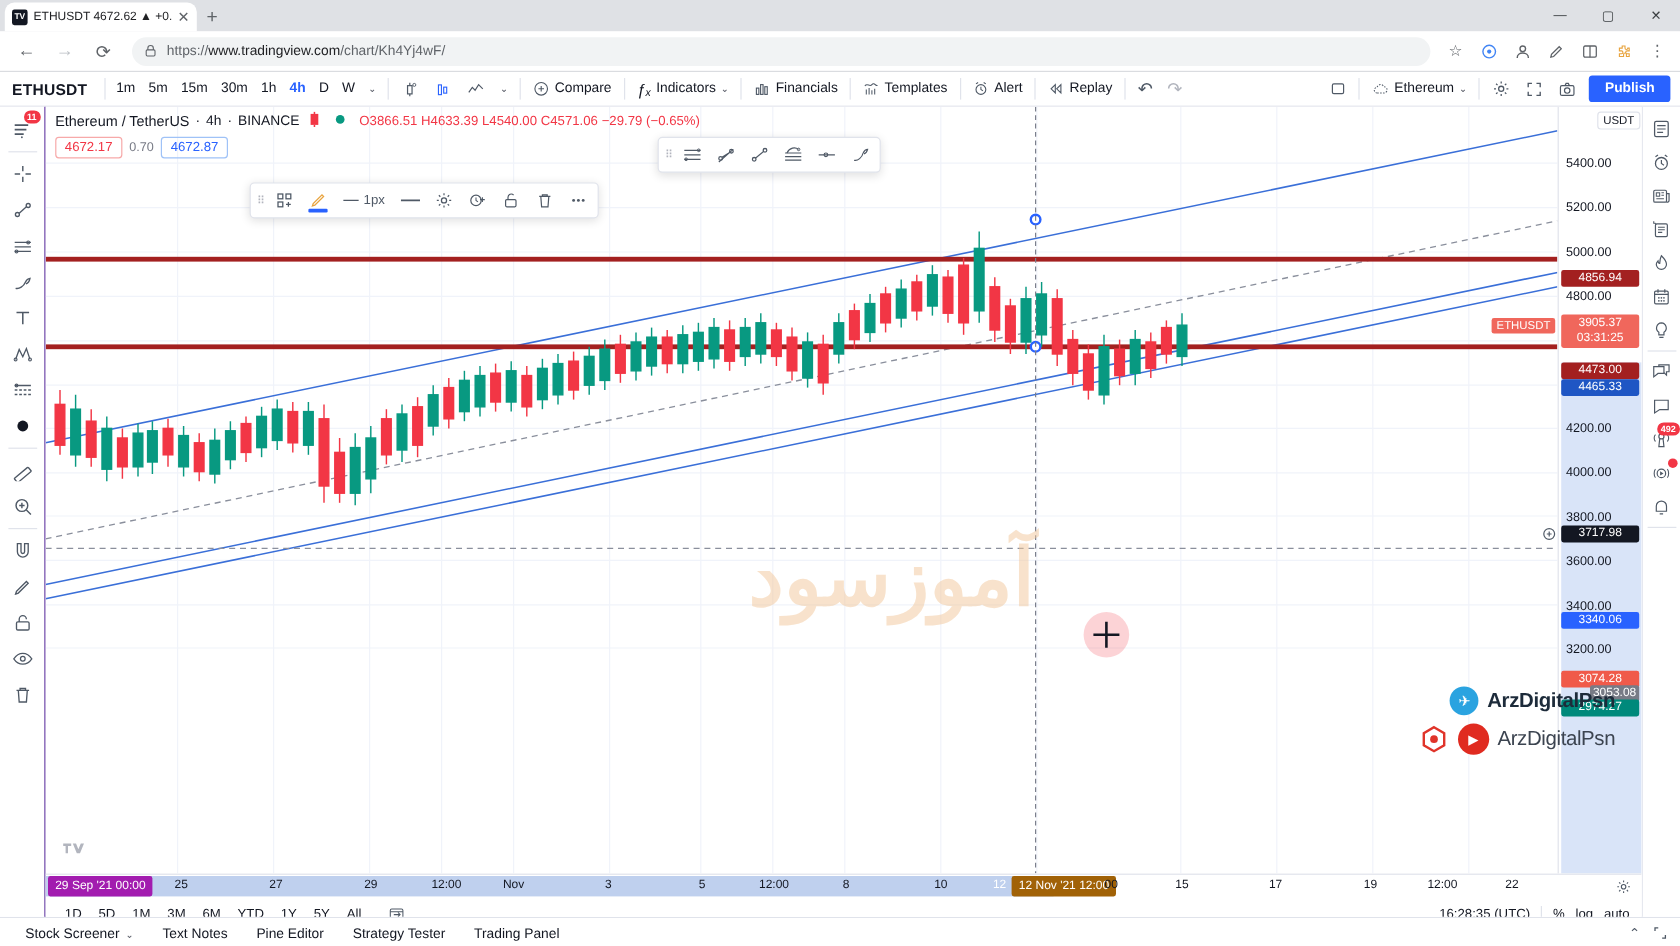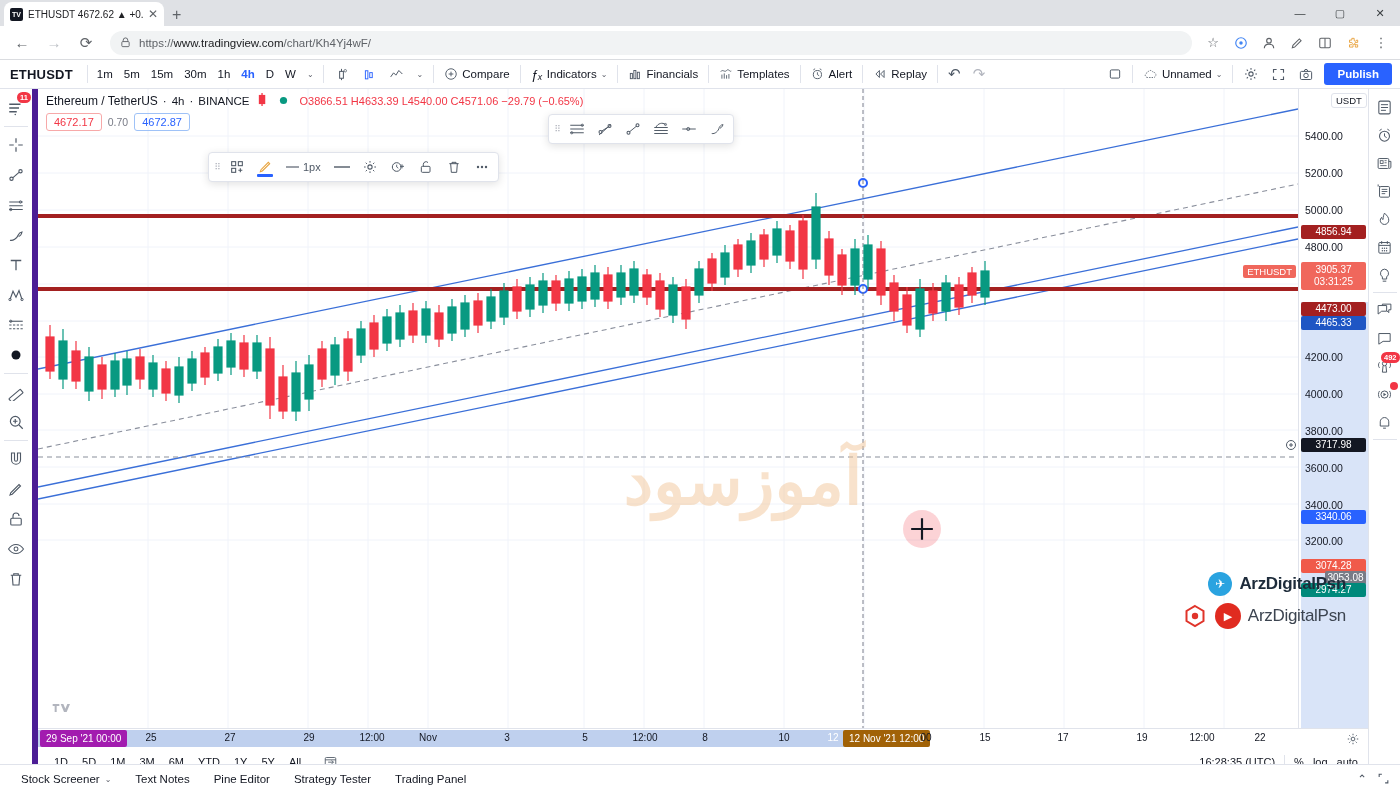--- a/index.html
+++ b/index.html
@@ -63,21 +63,21 @@
   .hbtn svg { display:block; }
   .publish {
     background:#2962ff; color:#fff; font-weight:bold; border-radius:3px;
     padding:5px 13px; font-size:11.5px; cursor:pointer; margin:0 4px;
   }
   .chev { font-size:8px; color:#5d606b; }
 
   
   .app { display:flex; height:675px; }
   .left-rail {
-    width:38px; background:#fff; border-right:6px solid #4c1d95;
+    width:38px; background:#fff; border-right:1px solid #4c1d95;
     display:flex; flex-direction:column; align-items:center; padding-top:4px;
   }
   .rail-ic {
     width:30px; height:30px; display:flex; align-items:center; justify-content:center;
     color:#4f5966; position:relative; cursor:pointer; border-radius:3px;
   }
   .rail-sep { width:24px; height:1px; background:#e0e3eb; margin:3px 0; }
   .badge-red {
     position:absolute; top:-1px; right:0px; background:#f23645; color:#fff;
     font-size:7.5px; border-radius:7px; padding:0 3px; line-height:11px; font-weight:bold;
@@ -345,21 +345,21 @@
   <div class="hbtn">
     <svg width="14" height="14" viewBox="0 0 24 24">
         <rect x="4" y="5" width="16" height="14" rx="2" fill="none" stroke="#4f5966" stroke-width="1.7"></rect>
       </svg>
   </div>
   <div class="hdiv"></div>
   <div class="hbtn">
     <svg width="15" height="14" viewBox="0 0 24 24">
         <path d="M7 18a4 4 0 010-8 5 5 0 019.5-1A4 4 0 1117 18z" fill="none" stroke="#4f5966" stroke-width="1.5" stroke-dasharray="2.2 2"></path>
       </svg>
-    <span>Unnamed</span>
+    <span>Ethereum</span>
     <span class="chev">⌄</span>
   </div>
   <div class="hdiv"></div>
   <div class="hbtn">
     <svg width="16" height="16" viewBox="0 0 24 24">
         <circle cx="12" cy="12" r="3.2" fill="none" stroke="#4f5966" stroke-width="1.6"></circle>
         <path d="M12 3v2.5M12 18.5V21M3 12h2.5M18.5 12H21M5.6 5.6l1.8 1.8M16.6 16.6l1.8 1.8M18.4 5.6l-1.8 1.8M7.4 16.6l-1.8 1.8" stroke="#4f5966" stroke-width="1.6"></path>
       </svg>
   </div>
   <div class="hbtn">

